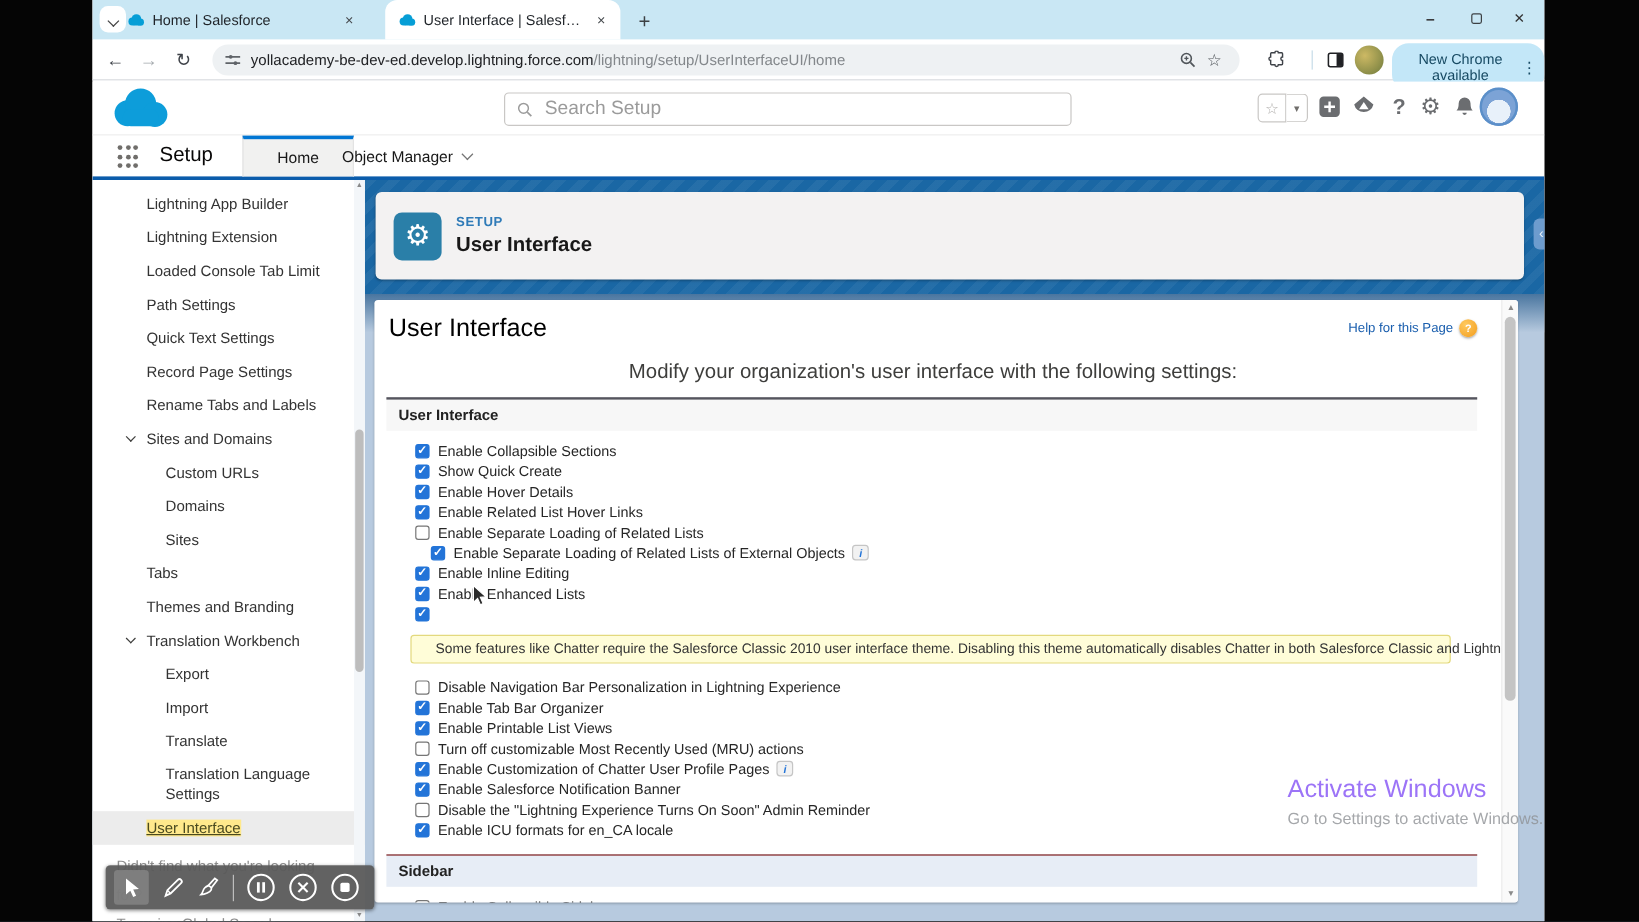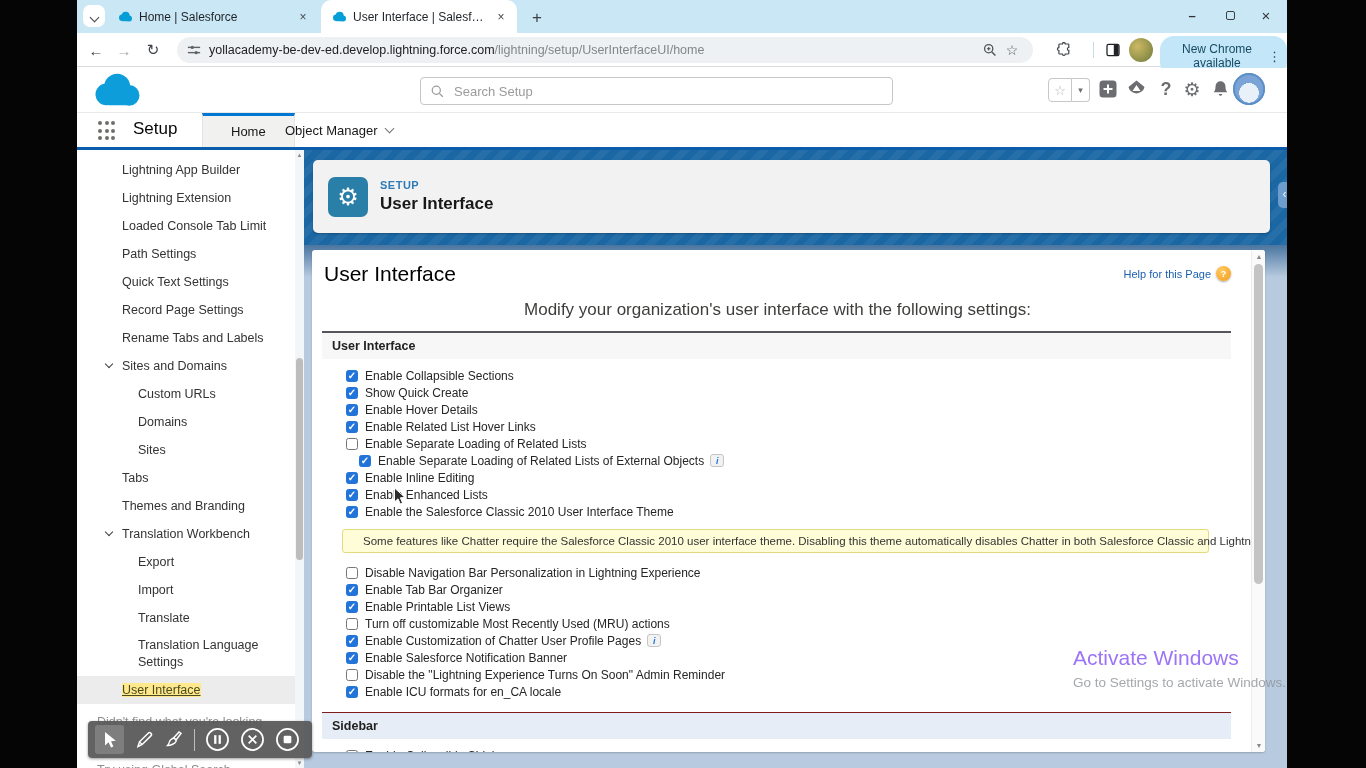--- a/index.html
+++ b/index.html
@@ -9,21 +9,21 @@
   
   .browser{position:absolute;left:77px;top:0;width:1210px;height:768px;background:#fff;overflow:hidden;}
   
   .tabbar{position:absolute;left:0;top:0;width:100%;height:33px;background:#c9e7f4;}
   .tab-search-btn{position:absolute;left:6px;top:5px;width:22px;height:22px;background:#fff;border:none;
     border-radius:7px;cursor:pointer;}
   .cssdown{display:inline-block;width:7px;height:7px;border-right:1.6px solid #444;border-bottom:1.6px solid #444;
     transform:rotate(45deg);margin-top:-3px;}
   .tab{position:absolute;top:0;height:33px;display:flex;align-items:center;padding:0 8px 0 10px;font-size:12px;color:#1f2328;}
   .tab .title{flex:1;overflow:hidden;white-space:nowrap;text-overflow:ellipsis;margin:0 6px;}
-  .tab.inactive{left:30px;width:212px;}
+  .tab.inactive{left:18px;width:212px;}
   .tab.active{left:244px;width:196px;background:#fff;border-radius:10px 10px 0 0;}
   .tab-close{border:none;background:none;font-size:12px;color:#474b4f;width:16px;height:16px;line-height:14px;
     border-radius:50%;padding:0;cursor:pointer;}
   .newtab-btn{position:absolute;left:448px;top:6px;width:24px;height:24px;border:none;background:none;font-size:17px;
     color:#3c4043;cursor:pointer;}
   .wctl{position:absolute;top:0;width:34px;height:30px;border:none;background:none;font-size:13px;color:#333;cursor:pointer;}
   .wctl.min{left:1098px;font-weight:700;}
   .wctl.max{left:1136px;}
   .maxbox{display:inline-block;width:9px;height:9px;border:1.4px solid #3c4043;border-radius:2px;}
   .wctl.close{left:1172px;font-size:15px;}
@@ -43,21 +43,21 @@
   .chrome-avatar{position:absolute;left:1052px;top:5px;width:24px;height:24px;border-radius:50%;
     background:radial-gradient(circle at 35% 35%,#cdb964,#6e7a3c);border:none;cursor:pointer;}
   .update-pill{position:absolute;left:1083px;top:3px;height:40px;border:none;background:#c3e7f8;border-radius:14px;
     font-size:12px;color:#174a63;padding:0 6px 0 12px;display:flex;align-items:center;gap:6px;cursor:pointer;}
   .kebab{font-size:13px;color:#174a63;}
   
   .sf-header{position:absolute;left:0;top:68px;width:100%;height:45px;background:#fff;border-bottom:1px solid #e9e9e9;}
   .sf-logo{position:absolute;left:12px;top:4px;}
   .sf-search{position:absolute;left:343px;top:9px;width:473px;height:28px;border:1px solid #c9c7c5;border-radius:4px;
     display:flex;align-items:center;padding:0 10px;gap:8px;background:#fff;}
-  .sf-search input{border:none;outline:none;font-size:13px;color:#444;flex:1;font-family:"Liberation Sans",sans-serif;background:transparent;}
+  .sf-search input{border:none;outline:none;font-size:16px;color:#444;flex:1;font-family:"Liberation Sans",sans-serif;background:transparent;}
   .sf-search input::placeholder{color:#9b9b9b;}
   .fav-group{position:absolute;left:971px;top:10px;display:flex;}
   .fav-box{width:24px;height:24px;border:1px solid #c9c7c5;background:#fff;display:flex;align-items:center;justify-content:center;
     font-size:13px;color:#b7b5b3;cursor:pointer;padding:0;}
   .fav-box.first{border-radius:4px 0 0 4px;}
   .fav-box.last{width:18px;border-left:none;border-radius:0 4px 4px 0;color:#706e6b;font-size:9px;}
   .hdr-ic{position:absolute;top:8px;width:26px;height:26px;border:none;background:none;cursor:pointer;padding:0;
     display:flex;align-items:center;justify-content:center;color:#6b6d70;}
   .sf-avatar{position:absolute;left:1156px;top:5px;width:32px;height:32px;border-radius:50%;border:none;cursor:pointer;
     background:radial-gradient(circle at 50% 62%,#e8f1fa 0 38%,#7ca3d6 39% 100%);box-shadow:inset 0 0 0 2px #5b8fc9;}
@@ -487,21 +487,20 @@
                 <span class="mark">✓</span>
               </span>
               <span class="cb-label">Enable Enhanced Lists</span>
 
             </div>
 
             <div class="cb-row checked">
               <span class="cb">
                 <span class="mark">✓</span>
               </span>
-              <span class="cb-label">Enable the Salesforce Classic 2010 User Interface Theme</span>
 
             </div>
           </div>
 
         <div class="warnbanner">
           <svg width="16" height="14" viewBox="0 0 18 16">
               <path d="M9 1 17 15 H1z" fill="#e8a33d" stroke="#c98a2a" stroke-width="1"></path>
               <rect x="8.2" y="6" width="1.6" height="5" fill="#fff"></rect>
               <rect x="8.2" y="12" width="1.6" height="1.6" fill="#fff"></rect>
             </svg>

